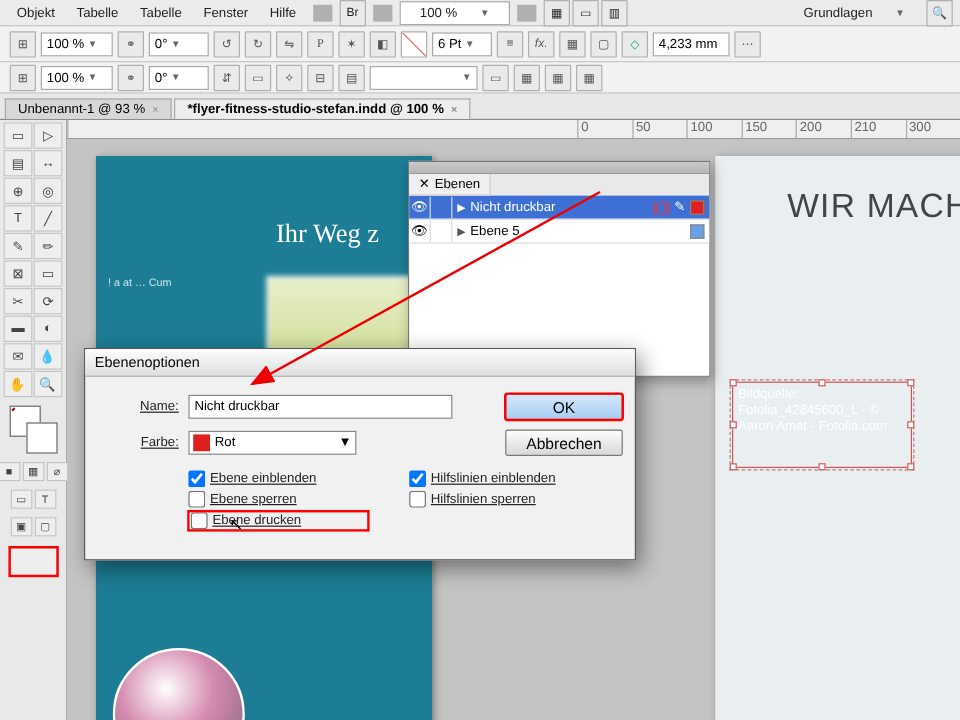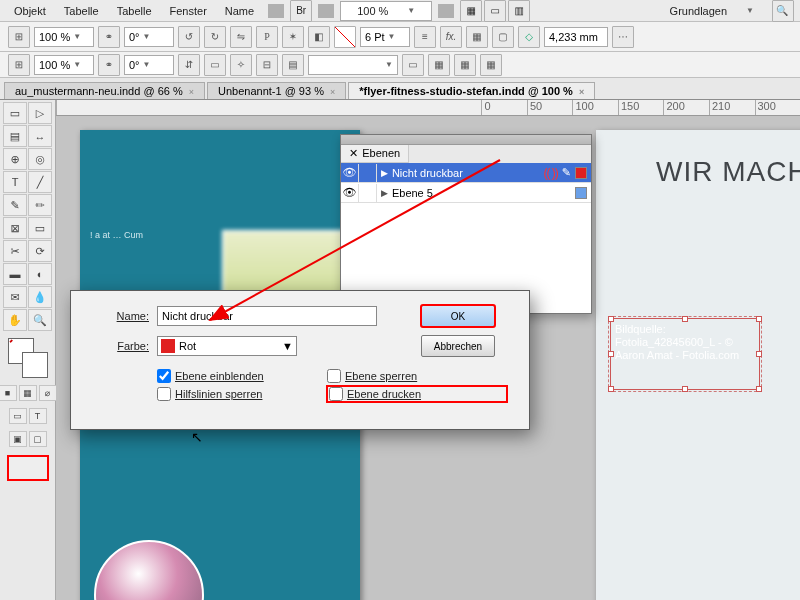--- a/index.html
+++ b/index.html
@@ -55,35 +55,35 @@
   .lrow .sw{width:12px;height:12px;margin-right:4px;border:1px solid #888;}
   .anim{color:#f33;font-size:12px;margin:0 4px;letter-spacing:-1px;}
   .panel-layers .body{background:#fff;height:150px;}
   .dialog{position:absolute;left:70px;top:190px;width:460px;background:#f1f1f1;border:1px solid #5a5a5a;box-shadow:4px 6px 18px rgba(0,0,0,.45);z-index:30;}
   .dialog .title{background:linear-gradient(#fdfdfd,#dedede);border-bottom:1px solid #aaa;padding:4px 8px;font-size:12px;}
   .dialog .content{padding:14px 18px 16px;display:grid;grid-template-columns:60px 1fr 90px;gap:8px 8px;align-items:center;}
   .dialog label{text-align:right;text-decoration:underline;color:#222;}
   .dialog input[type=text]{width:220px;height:20px;border:1px solid #888;padding:1px 4px;font-size:11px;}
   .dialog .color{display:flex;align-items:center;width:140px;height:20px;border:1px solid #888;background:#fff;padding:1px 3px;}
   .dialog .color .chip{width:14px;height:14px;background:#e02020;margin-right:4px;}
-  .dialog .btn{width:74px;height:22px;border:1px solid #777;background:linear-gradient(#fdfdfd,#d8d8d8);border-radius:2px;font-size:10px;}
-  .checks{grid-column:2/4;display:grid;grid-template-columns:150px 180px;gap:3px 20px;margin-top:4px;}
+  .dialog .btn{width:98px;height:22px;border:1px solid #777;background:linear-gradient(#fdfdfd,#d8d8d8);border-radius:2px;font-size:13px;}
+  .checks{grid-column:2/4;display:grid;grid-template-columns:150px 180px;gap:3px 34px;margin-top:4px;}
   .chk{display:flex;align-items:center;gap:4px;font-size:11px;color:#222;}
   .chk input{width:14px;height:14px;}
   .arrow{position:absolute;z-index:35;}
 </style>
 </head>
 <body>
 
 <div class="menubar">
   <span>Objekt</span>
   <span>Tabelle</span>
   <span>Tabelle</span>
   <span>Fenster</span>
-  <span>Name</span>
+  <span>Hilfe</span>
   <span class="sep"></span>
   <span class="iconbtn">Br</span>
   <span class="sep"></span>
   <span class="field">
       <span>100 %</span>
       <span class="dd">▼</span>
     </span>
   <span class="sep"></span>
   <span class="iconbtn">▦</span>
   <span class="iconbtn">▭</span>
@@ -148,21 +148,20 @@
   <span class="field" style="width:90px">
       <span class="dd" style="margin-left:auto">▼</span>
     </span>
   <span class="iconbtn">▭</span>
   <span class="iconbtn">▦</span>
   <span class="iconbtn">▦</span>
   <span class="iconbtn">▦</span>
 </div>
 
 <div class="tabbar">
-  <div class="tab"><span>au_mustermann-neu.indd @ 66 %</span><span class="x">×</span></div>
   <div class="tab"><span>Unbenannt-1 @ 93 %</span><span class="x">×</span></div>
   <div class="tab active"><span>*flyer-fitness-studio-stefan.indd @ 100 %</span><span class="x">×</span></div>
 </div>
 
 <div class="workarea">
 
   <div class="toolbox">
     <div class="trow">
         <div class="tool">▭</div>
         <div class="tool">▷</div>
@@ -229,20 +228,21 @@
       <span>50</span>
       <span>100</span>
       <span>150</span>
       <span>200</span>
       <span>210</span>
       <span>300</span>
   </div>
 
   <div class="canvas">
     <div class="page pageL">
+      <div class="head">Ihr Weg z</div>
       <div class="lorem">! a at … Cum</div>
       <div class="photo"></div>
 
       <div class="circle"></div>
     </div>
     <div class="page pageR">
       <h1>WIR MACHEN</h1>
 
     </div>
   </div>
@@ -289,40 +289,45 @@
   <svg class="arrow" width="360" height="220" style="left:200px;top:50px">
     <defs>
         <marker id="ah" markerWidth="10" markerHeight="8" refX="9" refY="4" orient="auto">
           <path d="M0,0 L10,4 L0,8 z" fill="#e00"></path>
         </marker>
       </defs>
     <line x1="300" y1="10" x2="10" y2="170" stroke="#e00" stroke-width="2" marker-end="url(#ah)"></line>
   </svg>
 
   <div class="dialog">
+    <div class="title">Ebenenoptionen</div>
     <div class="content">
       <label>Name:</label>
       <input type="text" value="Nicht druckbar" style="">
       <button class="btn redbox" style="background:linear-gradient(#d6e8fb,#a7cdf3)">OK</button>
 
       <label>Farbe:</label>
       <div class="color">
           <span class="chip"></span>
           <span>Rot</span>
           <span class="dd" style="margin-left:auto">▼</span>
         </div>
       <button class="btn">Abbrechen</button>
 
       <div></div>
       <div class="checks">
         <label class="chk">
             <input type="checkbox" checked="" style="">
             <span>Ebene einblenden</span>
           </label>
         <label class="chk">
+            <input type="checkbox" checked="" style="">
+            <span>Hilfslinien einblenden</span>
+          </label>
+        <label class="chk">
             <input type="checkbox" style="">
             <span>Ebene sperren</span>
           </label>
         <label class="chk">
             <input type="checkbox" style="">
             <span>Hilfslinien sperren</span>
           </label>
         <label class="chk redbox" style="padding:1px 2px;">
             <input type="checkbox" style="">
             <span>Ebene drucken</span>

